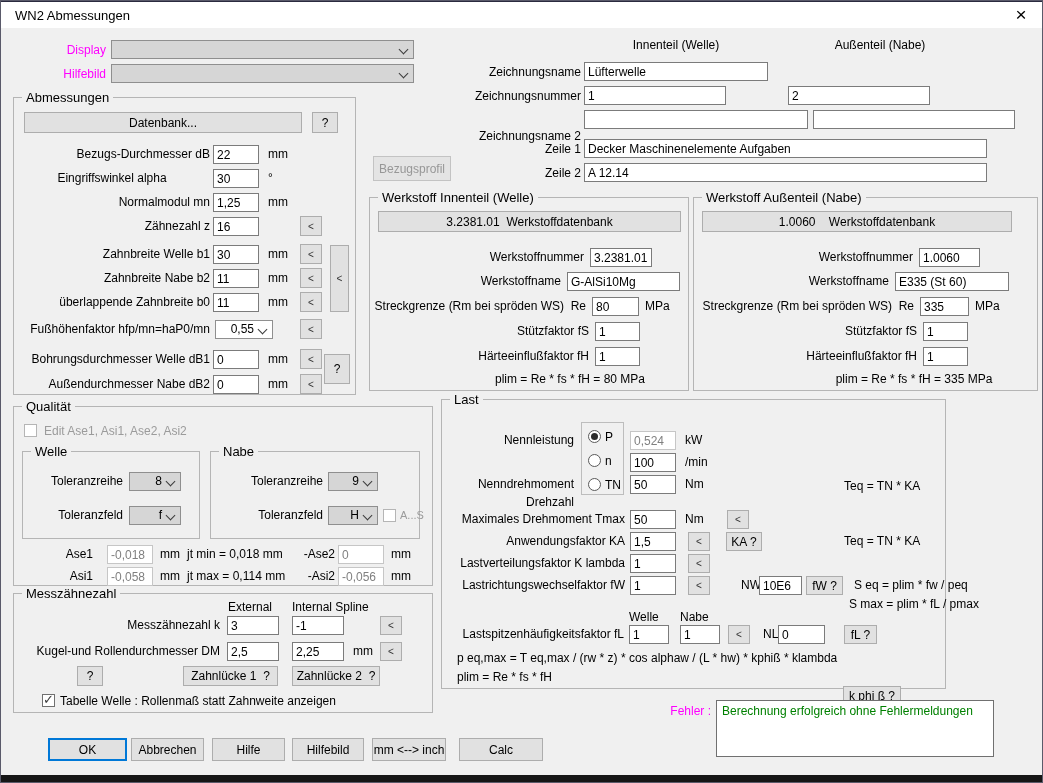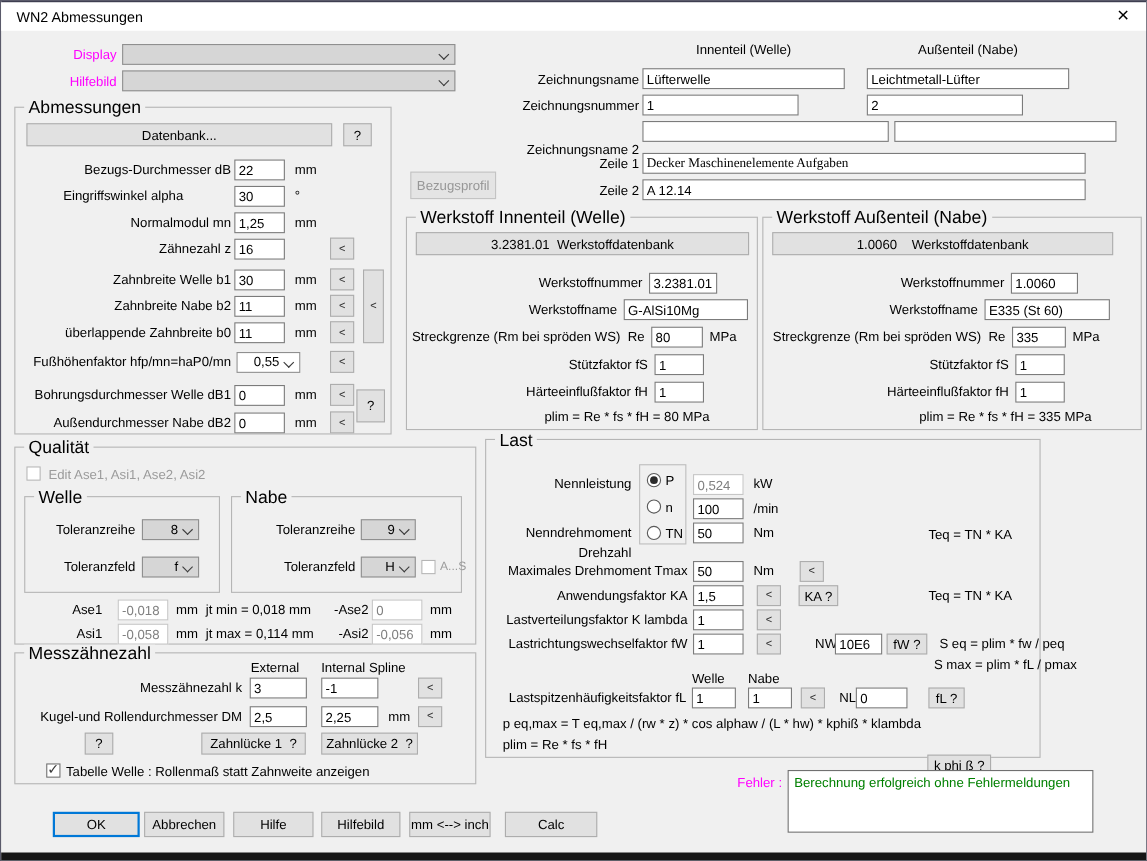--- a/index.html
+++ b/index.html
@@ -17,21 +17,21 @@
   .fld{position:absolute;background:#fff;border:1px solid #7b7b7b;height:19px;box-sizing:border-box;font-family:"Liberation Sans",sans-serif;font-size:12px;padding:0 3px;margin:0;}
   .fld.ro{border-color:#c6c6c6;color:#808080;}
   .btn{position:absolute;background:#e1e1e1;border:1px solid #adadad;box-sizing:border-box;display:flex;align-items:center;justify-content:center;font-size:12px;white-space:pre;cursor:default;}
   .btn.dis{background:#e4e4e4;border-color:#c3c3c3;color:#979797;}
   .btn.sm{font-size:10px;color:#333;}
   .btn.focus{border:2px solid #0078d7;}
   .combo{position:absolute;background:#d6d6d6;border:1px solid #8f8f8f;box-sizing:border-box;height:19px;padding:1px 18px 0 4px;white-space:pre;text-align:right;}
   .combo.white{background:#fff;}
   .chev{position:absolute;right:6px;top:5px;width:6px;height:6px;border-right:1px solid #3c3c3c;border-bottom:1px solid #3c3c3c;transform:rotate(45deg);}
   .fs{position:absolute;border:1px solid #b5b5b5;box-sizing:border-box;}
-  .leg{position:absolute;top:-8px;left:8px;background:#f0f0f0;padding:0 4px;font-size:16px;white-space:pre;}
+  .leg{position:absolute;top:-8px;left:8px;background:#f0f0f0;padding:0 4px;font-size:13px;white-space:pre;}
   .cb{position:absolute;width:13px;height:13px;background:#fff;border:1px solid #707070;box-sizing:border-box;}
   .cb.dis{border-color:#b5b5b5;}
   .cb.checked::after{content:"✓";position:absolute;left:0px;top:-3px;font-size:13px;color:#3b3b3b;}
   .radio{position:absolute;width:13px;height:13px;border:1px solid #5a5a5a;border-radius:50%;background:#fff;box-sizing:border-box;}
   .radio.sel::after{content:"";position:absolute;left:2px;top:2px;width:7px;height:7px;border-radius:50%;background:#2b2b2b;}
   #bottomstrip{position:absolute;left:0;top:774px;width:100%;height:9px;background:#161616;}
 </style>
 </head>
 <body>
 
@@ -45,32 +45,31 @@
   <div class="lbl mag" style="left:0;top:42px;width:105px;">Display</div>
   <div class="combo" style="left:110px;top:39px;width:303px;"><span class="chev"></span></div>
   <div class="lbl mag" style="left:0;top:66px;width:105px;">Hilfebild</div>
   <div class="combo" style="left:110px;top:63px;width:303px;"><span class="chev"></span></div>
 
   <div class="clbl" style="left:583px;top:37px;width:184px;">Innenteil (Welle)</div>
   <div class="clbl" style="left:787px;top:37px;width:184px;">Außenteil (Nabe)</div>
 
   <div class="lbl" style="left:430px;top:64px;width:150px;">Zeichnungsname</div>
   <input class="fld" style="left: 583px; top: 61px; width: 184px;" value="Lüfterwelle">
-  <input class="fld" style="left: 787px; top: 61px; width: 184px;" value="Leichtmetall-Lüfter">
 
   <div class="lbl" style="left:430px;top:88px;width:150px;">Zeichnungsnummer</div>
   <input class="fld" style="left: 583px; top: 85px; width: 142px;" value="1">
   <input class="fld" style="left: 787px; top: 85px; width: 142px;" value="2">
 
   <div class="lbl" style="left:430px;top:128px;width:150px;">Zeichnungsname 2</div>
   <input class="fld" style="left: 583px; top: 109px; width: 224px;" value="">
   <input class="fld" style="left: 812px; top: 109px; width: 202px;" value="">
 
   <div class="lbl" style="left:430px;top:141px;width:150px;">Zeile 1</div>
-  <input class="fld" style="left: 583px; top: 138px; width: 403px; font-family: Liberation Serif, serif;" value="Decker Maschinenelemente Aufgaben">
+  <input class="fld" style="left: 583px; top: 138px; width: 403px;" value="Decker Maschinenelemente Aufgaben">
   <div class="lbl" style="left:430px;top:165px;width:150px;">Zeile 2</div>
   <input class="fld" style="left: 583px; top: 162px; width: 403px;" value="A 12.14">
 
   <div class="btn dis" style="left:372px;top:155px;width:78px;height:25px;">Bezugsprofil</div>
 
   <div class="fs" style="left:12px;top:96px;width:343px;height:298px;">
     <span class="leg">Abmessungen</span>
     <div class="btn" style="left:10px;top:14px;width:278px;height:21px;">Datenbank...</div>
     <div class="btn" style="left:298px;top:14px;width:26px;height:21px;">?</div>
 

